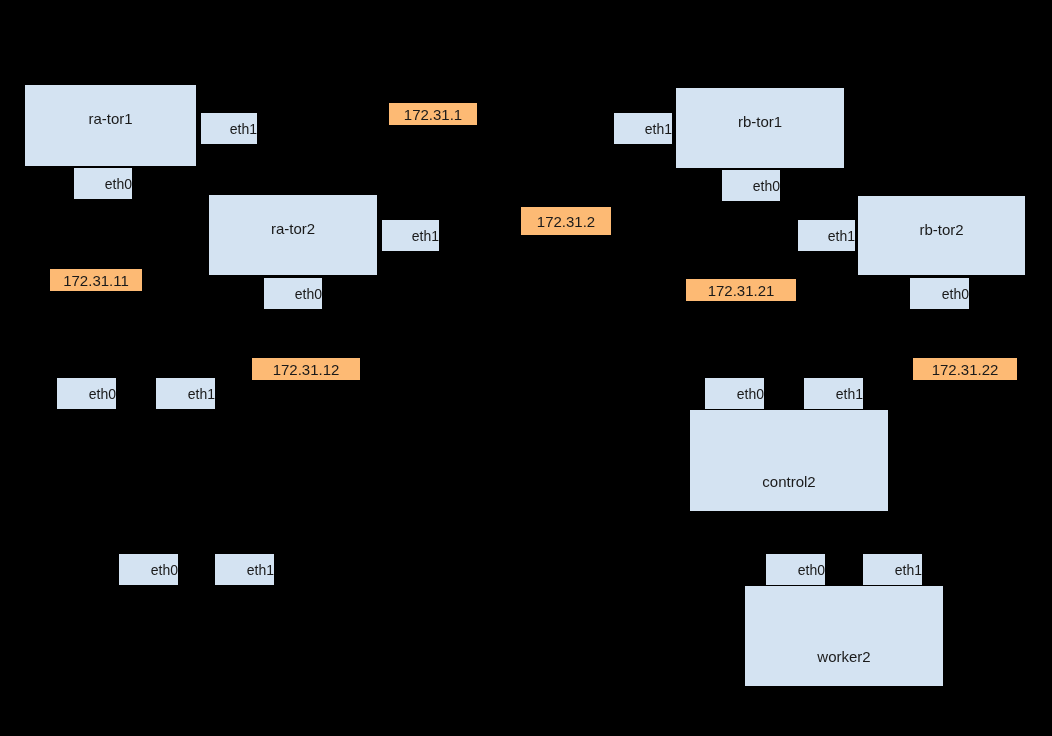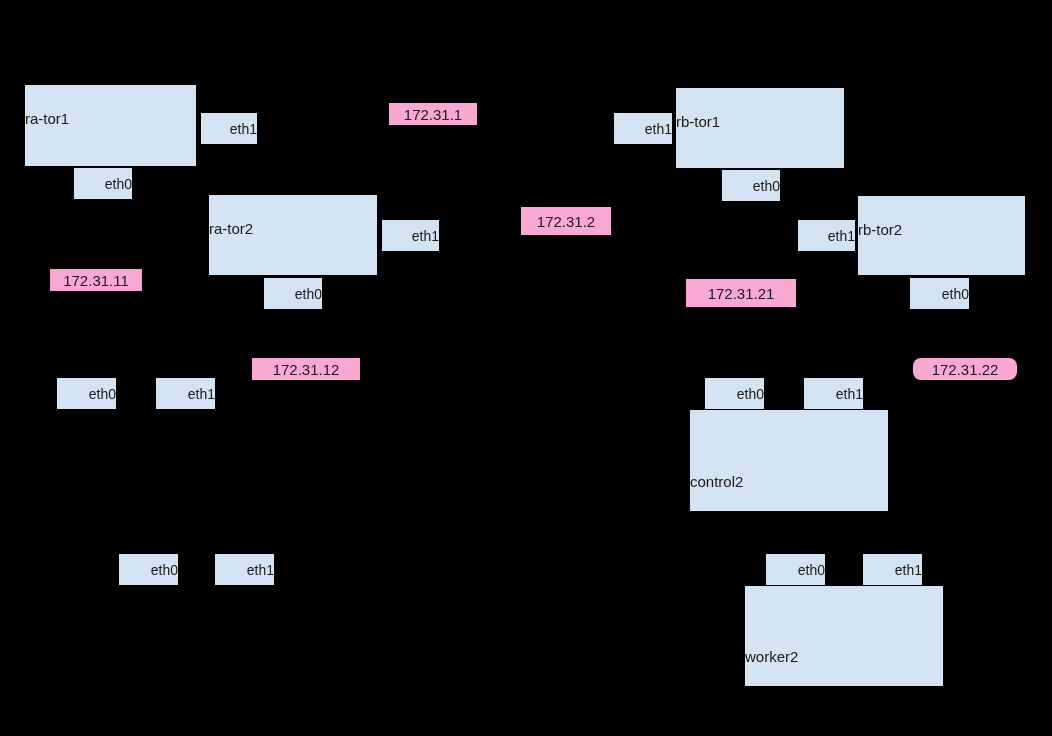--- a/index.html
+++ b/index.html
@@ -16,21 +16,21 @@
     overflow: hidden;
     font-family: "Liberation Sans", sans-serif;
   }
   .node {
     position: absolute;
     background: #d4e3f2;
     border: 1px solid #000000;
     box-sizing: border-box;
     display: flex;
     align-items: center;
-    justify-content: flex-start;
+    justify-content: center;
   }
   .node-label {
     font-family: "Liberation Sans", sans-serif;
     font-size: 15px;
     color: #1a1a1a;
     line-height: 1;
     white-space: nowrap;
   }
   
   .node.tor {
@@ -53,21 +53,21 @@
   }
   .port-label {
     font-family: "Liberation Sans", sans-serif;
     font-size: 14px;
     color: #1a1a1a;
     line-height: 1;
     white-space: nowrap;
   }
   .netlabel {
     position: absolute;
-    background: #f9a8d4;
+    background: #fdba74;
     border: 0;
     box-sizing: border-box;
     display: flex;
     align-items: center;
     justify-content: center;
   }
   .netlabel-text {
     font-family: "Liberation Sans", sans-serif;
     font-size: 15px;
     color: #1a1a1a;
@@ -175,25 +175,25 @@
   </div>
 
   <div class="netlabel" style="left:521px; top:207px; width:90px; height:28px;">
     <span class="netlabel-text">172.31.2</span>
   </div>
 
   <div class="netlabel" style="left:50px; top:269px; width:92px; height:22px;">
     <span class="netlabel-text">172.31.11</span>
   </div>
 
-  <div class="netlabel" style="left:686px; top:279px; width:110px; height:28px;">
+  <div class="netlabel" style="left:686px; top:279px; width:110px; height:22px;">
     <span class="netlabel-text">172.31.21</span>
   </div>
 
   <div class="netlabel" style="left:252px; top:358px; width:108px; height:22px;">
     <span class="netlabel-text">172.31.12</span>
   </div>
 
-  <div class="netlabel" style="left:913px; top:358px; width:104px; height:22px;border-radius:8px;">
+  <div class="netlabel" style="left:913px; top:358px; width:104px; height:22px;">
     <span class="netlabel-text">172.31.22</span>
   </div>
 
 </div>
 
 </body></html>

